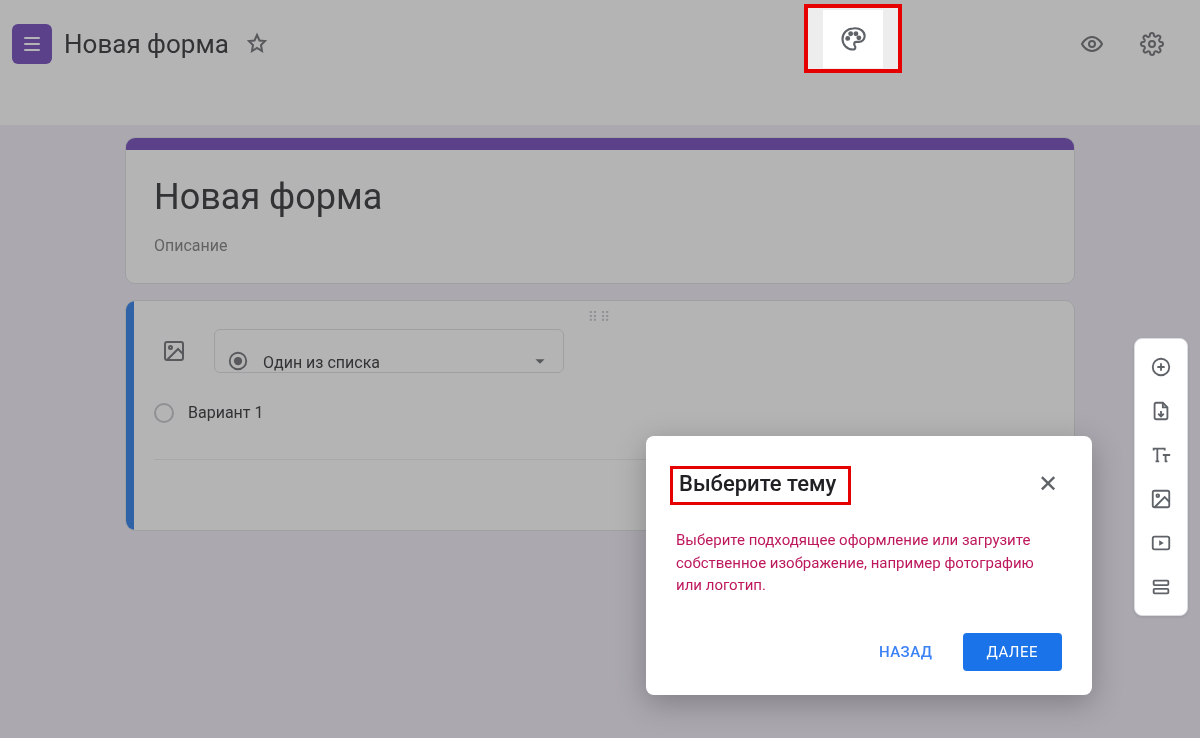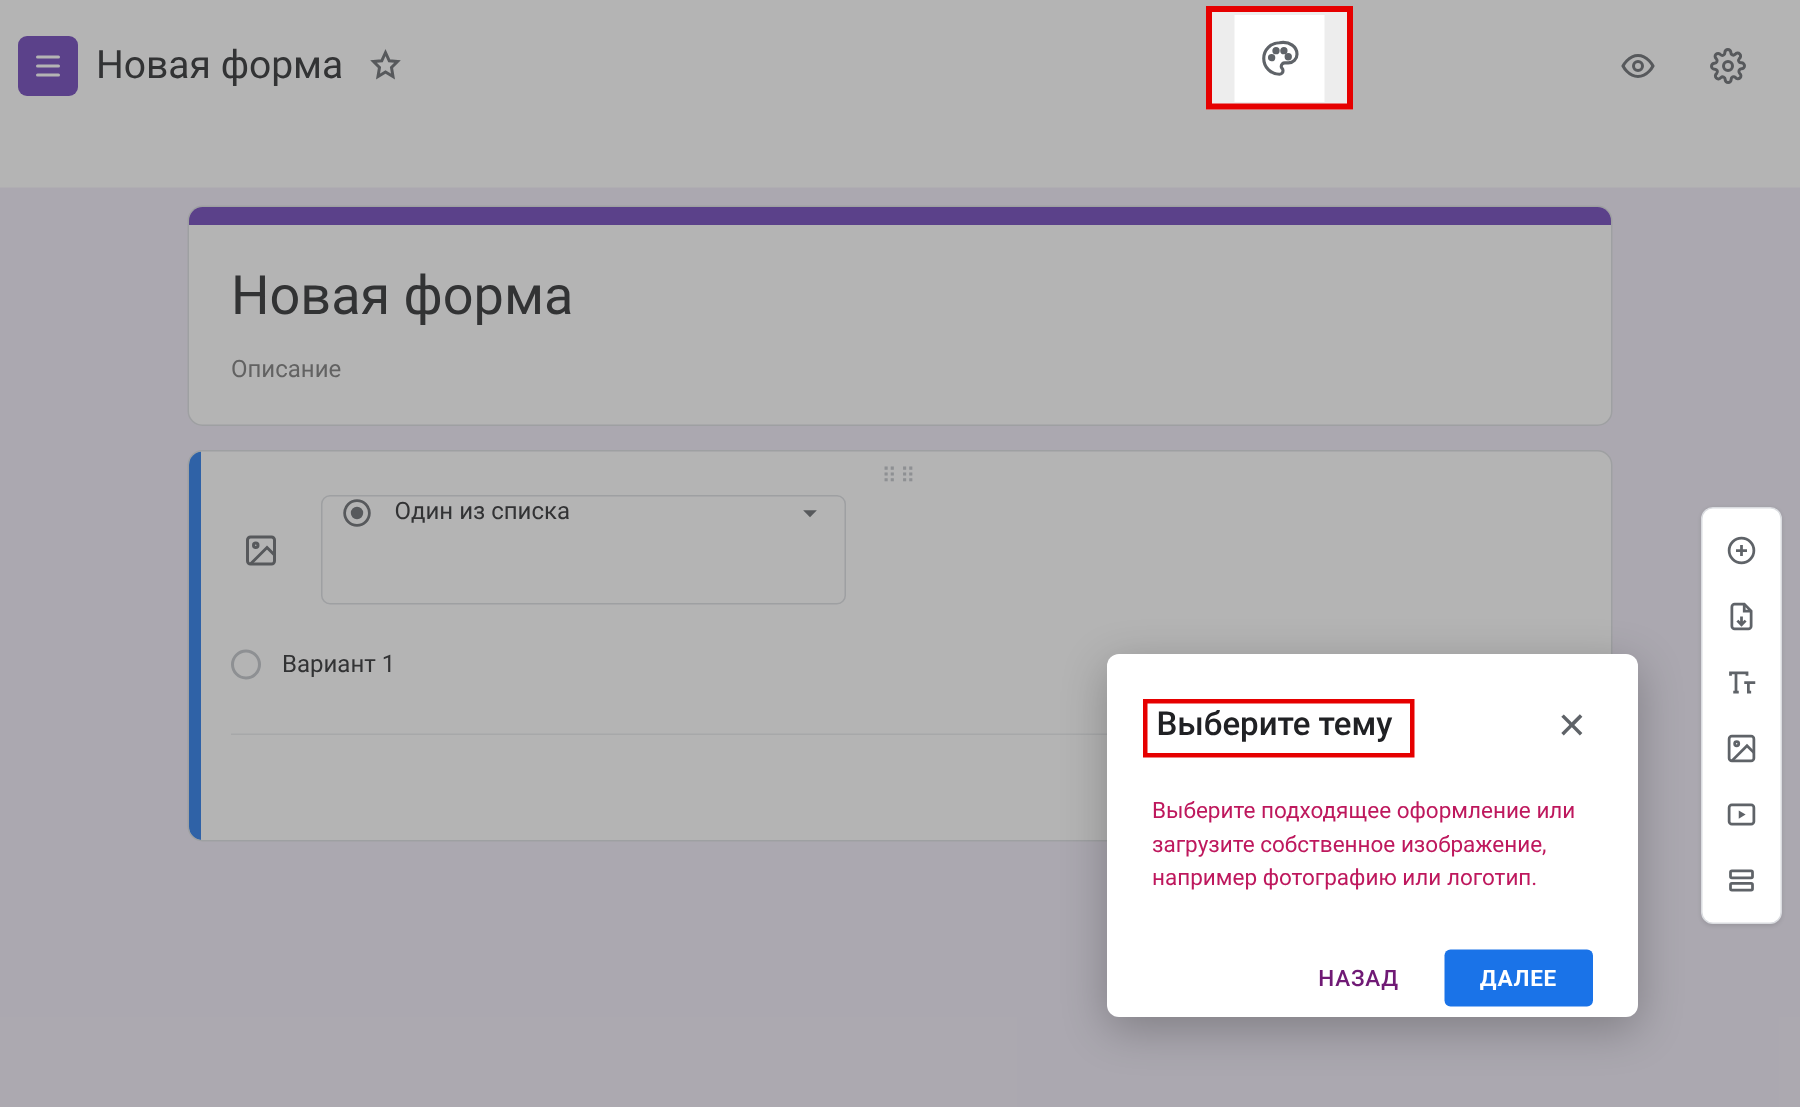--- a/index.html
+++ b/index.html
@@ -38,49 +38,49 @@
   .title-card h1 { font-size: 36px; font-weight: 400; color:#202124; margin-bottom: 18px; }
   .title-card .desc { font-size: 16px; color:#737373; }
 
   .question-card { position: relative; padding-bottom: 20px; }
   .question-card .side-accent { position:absolute; left:0; top:0; bottom:0; width:8px; background:#1a73e8; border-radius: 10px 0 0 10px; }
   .drag-dots { text-align:center; padding: 8px 0 4px 0; color:#bdc1c6; letter-spacing: 2px; font-size: 14px;}
   .q-row { display:flex; align-items:center; gap:20px; padding: 0 28px; }
   .q-input { flex: 0 0 410px; background:#f8f9fa; border:none; border-bottom:1px solid #bdc1c6; padding: 16px 16px; font-size: 18px; color:#202124; }
   .img-btn { width:40px; height:40px; display:flex; align-items:center; justify-content:center; color:#5f6368;}
   .img-btn svg{width:24px;height:24px;fill:none;stroke:#5f6368;stroke-width:2;}
-  .type-select { flex: 0 0 350px; height: 73px; border:1px solid #dadce0; border-radius:6px; display:flex; align-items:flex-start; padding:0 12px; gap:14px; color:#202124; font-size:16px;}
+  .type-select { flex: 0 0 350px; height: 44px; border:1px solid #dadce0; border-radius:6px; display:flex; align-items:flex-end; padding:0 12px; gap:14px; color:#202124; font-size:16px;}
   .type-select svg{width:22px;height:22px;}
   .type-select .chev { margin-left:auto; fill:#5f6368;}
 
   .options { padding: 20px 28px 0 28px; }
   .opt-row { display:flex; align-items:flex-start; gap:14px; padding: 10px 0; font-size:16px; color:#202124;}
   .radio-circle { width:20px; height:20px; border:2px solid #bdc1c6; border-radius:50%; flex-shrink:0;}
   .add-other { color:#1a73e8; }
   .or-text { color:#5f6368; }
 
   .card-footer { border-top:1px solid #e8eaed; margin: 26px 28px 0 28px; padding-top:14px; display:flex; justify-content:flex-end; gap:14px;}
   .footer-icon { width:36px; height:36px; display:flex; align-items:center; justify-content:center;}
   .footer-icon svg{width:22px;height:22px;fill:none;stroke:#5f6368;stroke-width:2;}
 
   
   .side-toolbar { position:absolute; right:12px; top: 338px; width:54px; background:#fff; border:1px solid #dadce0; border-radius: 8px; display:flex; flex-direction:column; align-items:center; padding: 8px 0; gap: 4px; box-shadow: 0 1px 3px rgba(0,0,0,0.1); z-index:6;}
   .side-btn { width:40px; height:40px; display:flex; align-items:center; justify-content:center; border-radius:6px;}
   .side-btn svg{width:22px;height:22px;fill:none;stroke:#5f6368;stroke-width:2;}
 
   
-  .dialog { position:absolute; right:108px; top:436px; width:354px; background:#fff; border-radius: 8px; box-shadow: 0 8px 30px rgba(0,0,0,0.25); padding: 30px 30px 7px 30px; z-index: 20;}
+  .dialog { position:absolute; right:108px; top:436px; width:446px; background:#fff; border-radius: 8px; box-shadow: 0 8px 30px rgba(0,0,0,0.25); padding: 30px 30px 24px 30px; z-index: 20;}
   .dialog-head { display:flex; align-items:flex-start; justify-content:space-between; margin-bottom: 24px;}
   .dialog-title { font-size:22px; font-weight:500; color:#202124; padding: 2px 4px;}
   .title-box { border:3px solid #e60000; padding: 2px 8px 6px 2px; margin-left:-6px;}
   .dialog-close { color:#5f6368; font-size:24px; padding:4px;}
   .dialog-body { font-size:15px; color:#be185d; line-height:1.5; margin-bottom: 36px;}
   .dialog-actions { display:flex; justify-content:flex-end; gap: 30px; align-items:center;}
-  .btn-flat { color:#701a75; font-size:15px; font-weight:500; background:none; border:none; letter-spacing:0.5px;}
-  .btn-primary { background:#1a73e8; color:#fff; border:none; border-radius:4px; padding: 10px 24px; font-size:15px; font-weight:700; letter-spacing:0.5px;}
+  .btn-flat { color:#3b82f6; font-size:15px; font-weight:500; background:none; border:none; letter-spacing:0.5px;}
+  .btn-primary { background:#1a73e8; color:#fff; border:none; border-radius:4px; padding: 10px 24px; font-size:15px; font-weight:400; letter-spacing:0.5px;}
 </style>
 </head>
 <body>
 
 <div class="header">
   <div class="header-row">
     <div class="forms-icon">
       <svg viewBox="0 0 24 24">
           <rect x="4" y="5" width="16" height="2" rx="1"></rect>
           <rect x="4" y="11" width="16" height="2" rx="1"></rect>

